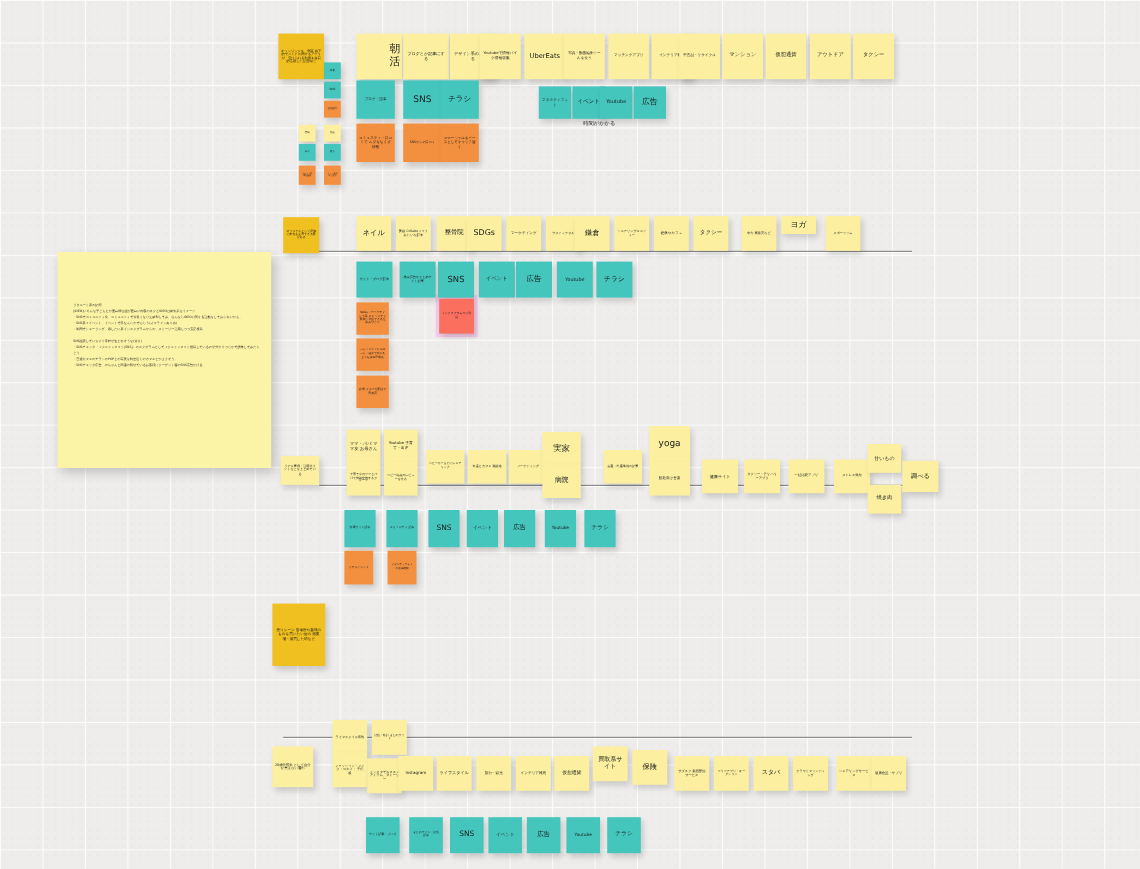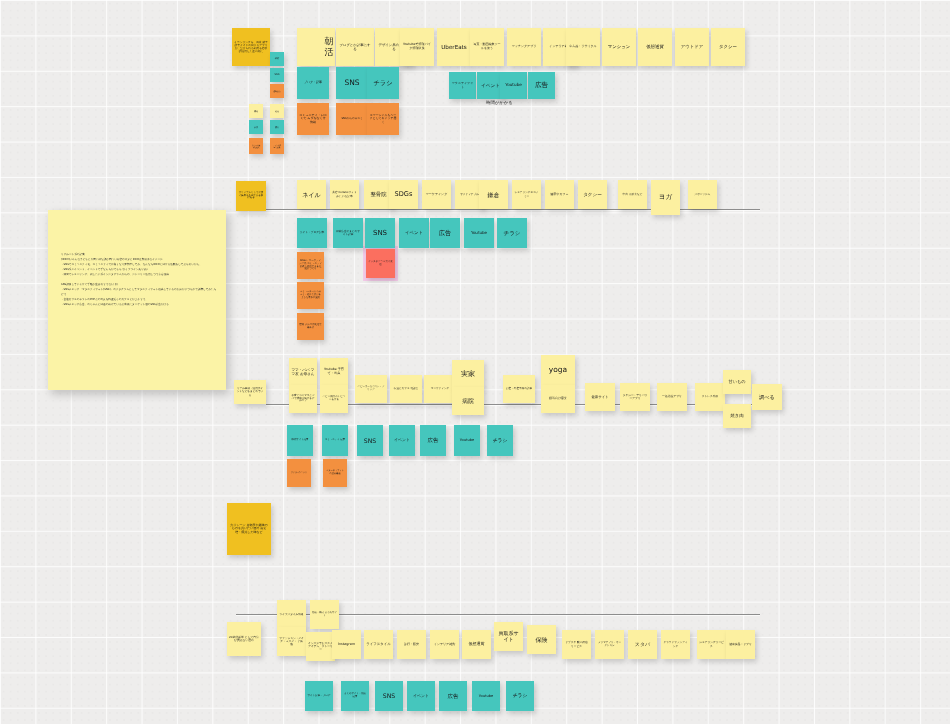--- a/index.html
+++ b/index.html
@@ -233,21 +233,21 @@
       </div>
       <div class="note c-yellow" style="left: 545px; top: 180px; width: 29px; height: 29px; font-size: 3px;">
         <span>健康やカフェ</span>
       </div>
       <div class="note c-yellow" style="left: 578px; top: 180px; width: 29px; height: 29px; font-size: 4.6px;">
         <span>タクシー</span>
       </div>
       <div class="note c-yellow" style="left: 618px; top: 180px; width: 29px; height: 29px; font-size: 2.7px;">
         <span>中古 再販売など</span>
       </div>
-      <div class="note c-yellow" style="left: 651px; top: 180px; width: 29px; height: 35px; font-size: 6.6px;">
+      <div class="note c-yellow" style="left: 651px; top: 180px; width: 29px; height: 15px; font-size: 6.6px;">
         <span>ヨガ</span>
       </div>
       <div class="note c-yellow" style="left: 688px; top: 180px; width: 29px; height: 29px; font-size: 2.6px;">
         <span>スポーツジム</span>
       </div>
       <div class="note c-teal" style="left: 297px; top: 218px; width: 30px; height: 30px; font-size: 2.7px;">
         <span>サイト・ブログ記事</span>
       </div>
       <div class="note c-teal" style="left: 333px; top: 218px; width: 30px; height: 30px; font-size: 2.6px;">
         <span>検索広告やまとめサイト記事</span>

